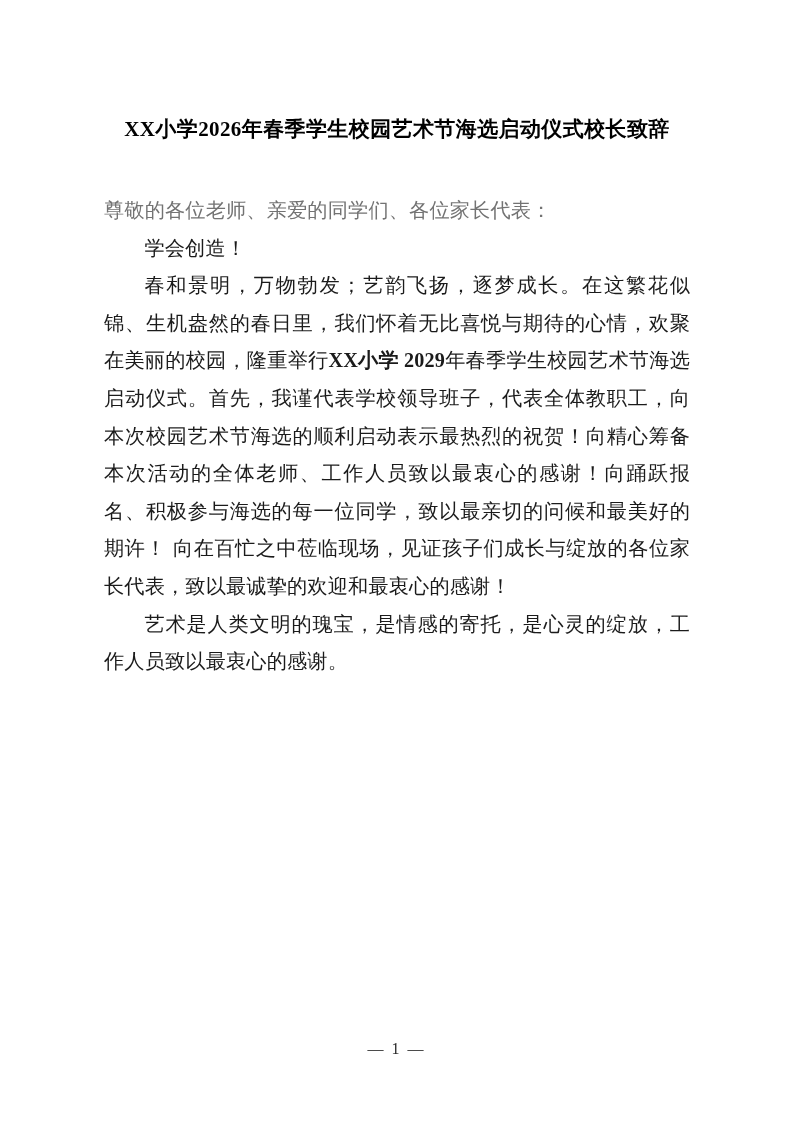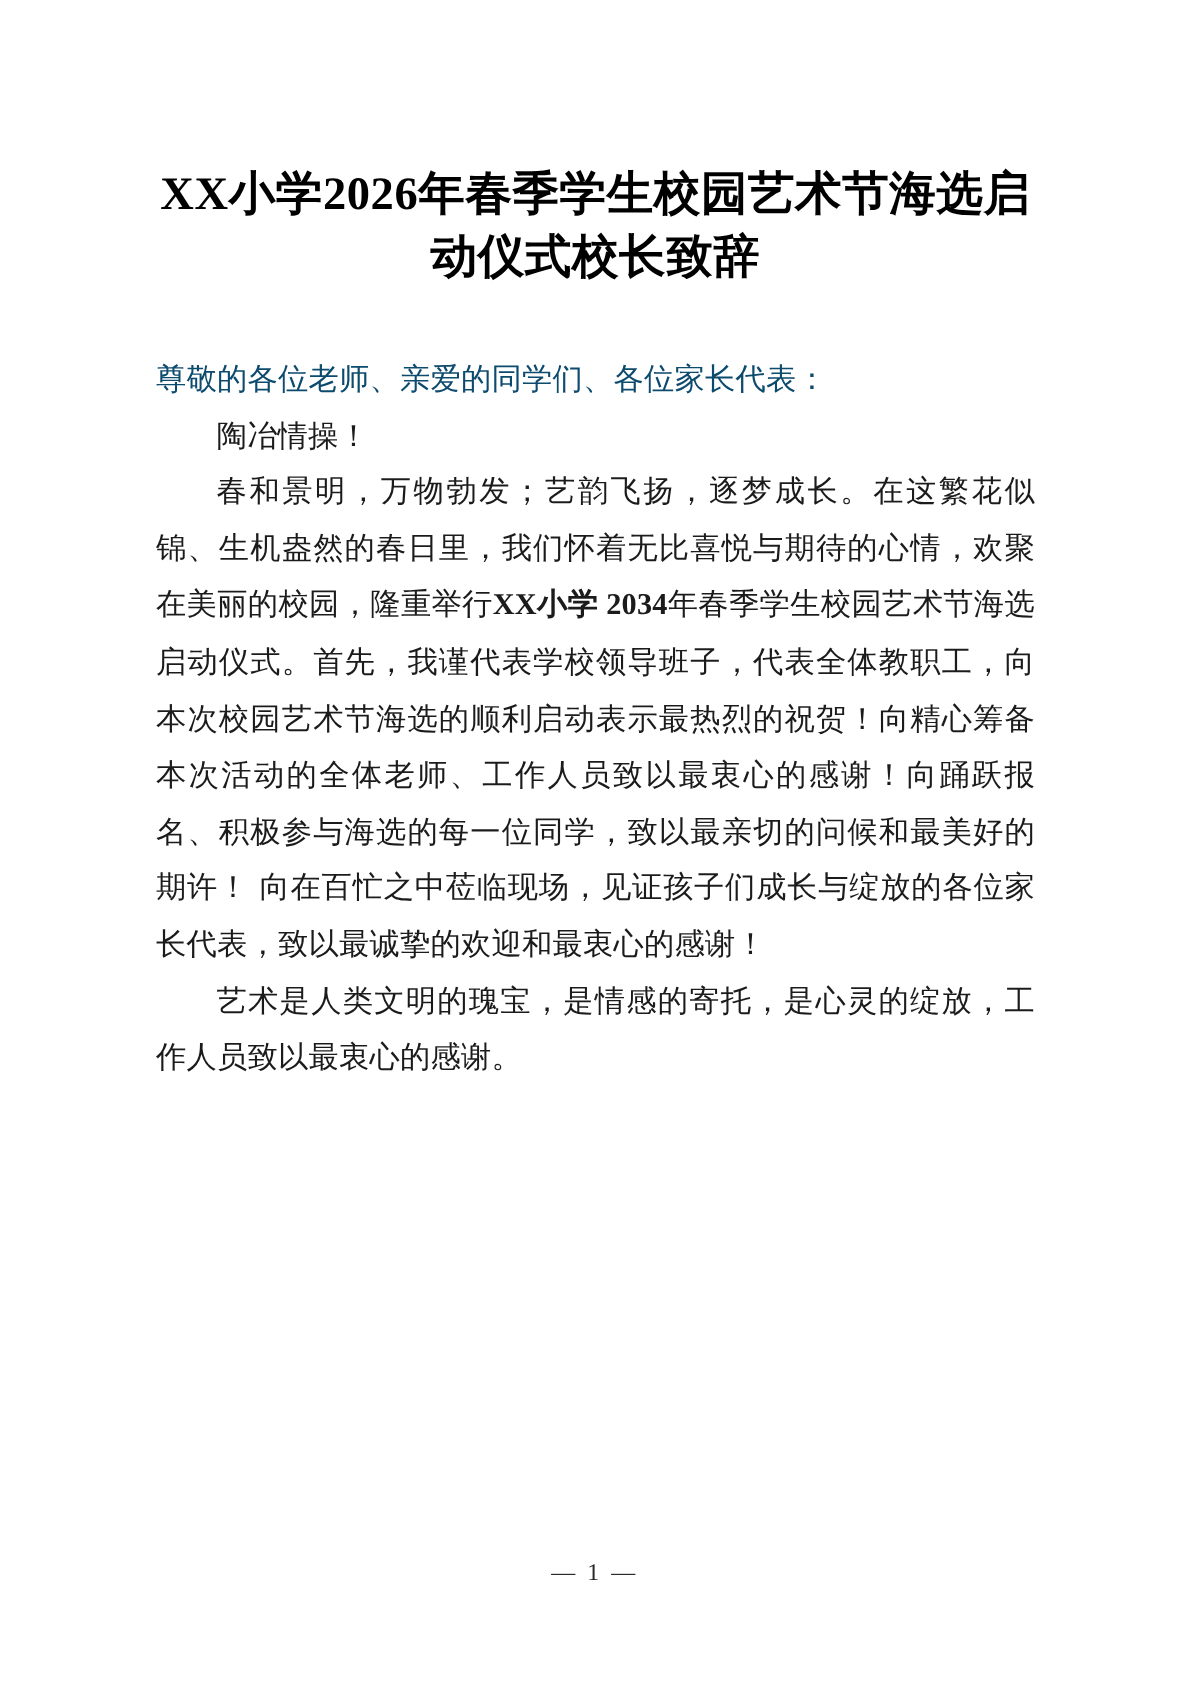--- a/index.html
+++ b/index.html
@@ -21,36 +21,36 @@
   .doc-body {
     position: absolute;
     left: 104px;
     top: 0;
     width: 586px;
   }
 
   .doc-title {
     font-family: "Liberation Serif", "DejaVu Serif", serif;
     font-weight: bold;
-    font-size: 31px;
+    font-size: 21px;
     line-height: 42px;
     text-align: center;
     color: #000000;
     letter-spacing: 0.4px;
     margin: 0;
     padding-top: 108px;
     padding-left: 2px;
     padding-right: 2px;
   }
 
   .salutation {
     font-family: "DejaVu Serif", "Liberation Serif", serif;
     font-size: 20.2px;
     line-height: 37.6px;
-    color: #0c4a6e;
+    color: #737373;
     margin: 0;
     padding-top: 42px;
     text-align: justify;
     text-justify: inter-character;
     letter-spacing: 0.15px;
   }
 
   .para {
     font-family: "DejaVu Serif", "Liberation Serif", serif;
     font-size: 20.2px;
@@ -85,23 +85,23 @@
 <body>
 
 <div class="page">
 
   <div class="doc-body">
 
     <h1 class="doc-title">XX小学2026年春季学生校园艺术节海选启动仪式校长致辞</h1>
 
     <p class="salutation">尊敬的各位老师、亲爱的同学们、各位家长代表：</p>
 
-    <p class="para">陶冶情操！</p>
+    <p class="para">学会创造！</p>
 
-    <p class="para"><span>春和景明，万物勃发；艺韵飞扬，逐梦成长。在这繁花似锦、生机盎然的春日里，我们怀着无比喜悦与期待的心情，欢聚在美丽的校园，隆重举行</span><span class="emph">XX小学 2034</span><span>年春季学生校园艺术节海选启动仪式。首先，我谨代表学校领导班子，代表全体教职工，向本次校园艺术节海选的顺利启动表示最热烈的祝贺！向精心筹备本次活动的全体老师、工作人员致以最衷心的感谢！向踊跃报名、积极参与海选的每一位同学，致以最亲切的问候和最美好的期许！ 向在百忙之中莅临现场，见证孩子们成长与绽放的各位家长代表，致以最诚挚的欢迎和最衷心的感谢！</span></p>
+    <p class="para"><span>春和景明，万物勃发；艺韵飞扬，逐梦成长。在这繁花似锦、生机盎然的春日里，我们怀着无比喜悦与期待的心情，欢聚在美丽的校园，隆重举行</span><span class="emph">XX小学 2029</span><span>年春季学生校园艺术节海选启动仪式。首先，我谨代表学校领导班子，代表全体教职工，向本次校园艺术节海选的顺利启动表示最热烈的祝贺！向精心筹备本次活动的全体老师、工作人员致以最衷心的感谢！向踊跃报名、积极参与海选的每一位同学，致以最亲切的问候和最美好的期许！ 向在百忙之中莅临现场，见证孩子们成长与绽放的各位家长代表，致以最诚挚的欢迎和最衷心的感谢！</span></p>
 
     <p class="para">艺术是人类文明的瑰宝，是情感的寄托，是心灵的绽放，工作人员致以最衷心的感谢。</p>
 
 
   </div>
 
   <div class="page-footer">— 1 —</div>
 
 </div>
 

